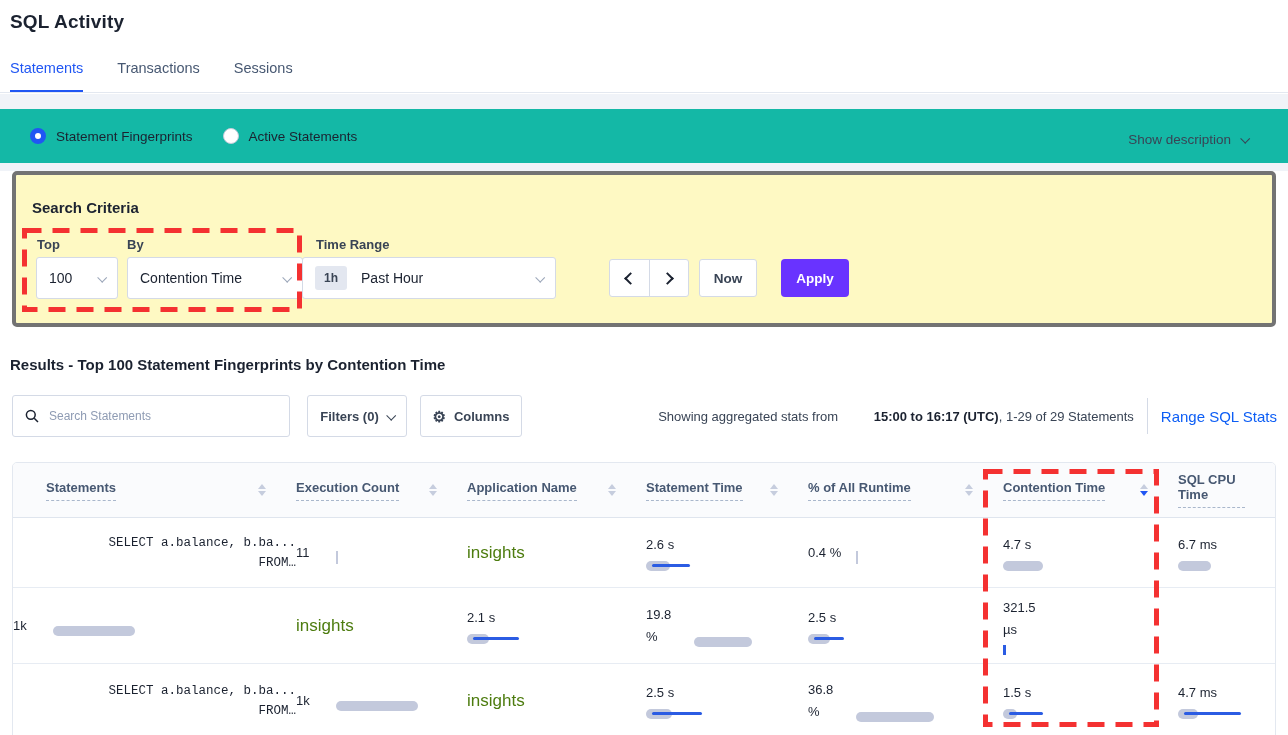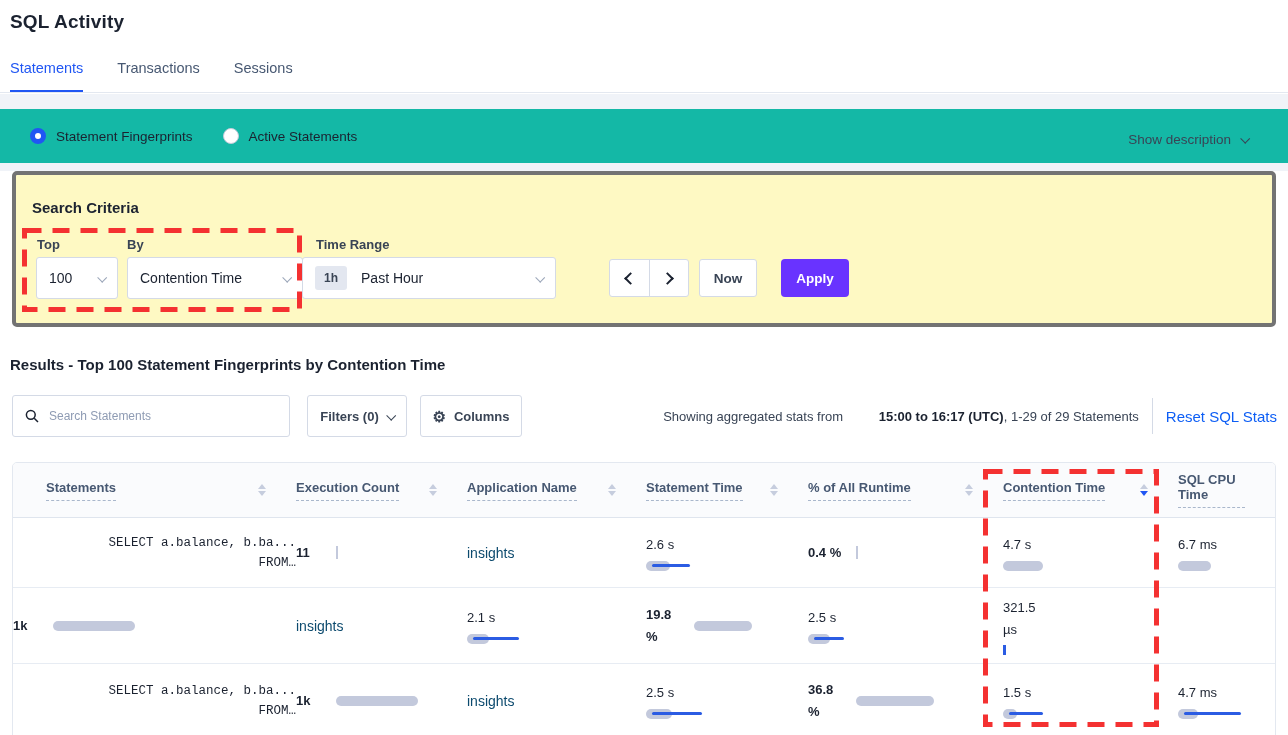--- a/index.html
+++ b/index.html
@@ -70,30 +70,30 @@
   .th:first-child { padding-left:33px; }
   .th-label { font-size:13px; font-weight:700; color:#475872; border-bottom:1px dashed #a9b7cc; padding-bottom:5px; }
   .sort { display:flex; flex-direction:column; align-items:center; }
   .tri { display:block; width:0; height:0; border-left:4px solid transparent; border-right:4px solid transparent; }
   .tri.up { border-bottom:5px solid #c6cdde; margin-bottom:2px; }
   .tri.down { border-top:5px solid #c6cdde; }
   .tri.down.active { border-top-color:#2056f3; }
   .trow { border-bottom:1px solid #e7ecf3; align-items:center; }
   .stmt-cell { padding-left:33px; font-family:"Liberation Mono","DejaVu Sans Mono",monospace; font-size:12.5px; line-height:20px; color:#1b2230; cursor:pointer;text-align:right; }
   .cell-text { font-size:13px; color:#1b2230; line-height:22px; }
-  .cell-inline { display:flex; align-items:center;font-weight:bold; }
+  .cell-inline { display:flex; align-items:flex-end; }
   .cell-inline .cell-text { min-width:40px; }
   .cell-inline.wide .cell-text { min-width:48px; }
   .cell-stack { display:flex; flex-direction:column; gap:4px; align-items:flex-start; }
   .barwrap { position:relative; height:12px; }
   .bar-gray { position:absolute; left:0; top:1px; height:10px; border-radius:5px; background:#c3c9dc; }
   .bar-blue { position:absolute; left:6px; top:4px; height:3px; border-radius:2px; background:#2b5ce3; }
   .tick-gray { width:2px; height:13px; background:#c3c9dc; }
   .tick-blue { width:3px; height:10px; background:#2b5ce3; }
-  .app-text { font-size:14px; color:#0c4a6e; }
+  .app-text { font-size:17px; color:#4d7c0f; }
   
   .overlay { position:absolute; left:0; top:0; pointer-events:none; z-index:50; }
 </style>
 </head>
 <body>
 
 <div class="page-title">SQL Activity</div>
 
 <div class="tabbar">
   <div class="tabs">
@@ -172,21 +172,21 @@
   <span class="chev dark"></span>
 </div>
 <div class="toolbar-btn columns-btn">
   <span class="gear">⚙</span>
   <span>Columns</span>
 </div>
 
 <div class="stats-area">
   <span class="stats-text"><span>Showing aggregated stats from </span><b>15:00 to 16:17 (UTC)</b><span>, 1-29 of 29 Statements</span></span>
   <span class="stats-divider"></span>
-  <span class="reset-link">Reset SQL Stats</span>
+  <span class="reset-link">Range SQL Stats</span>
 </div>
 
 <div class="table-card">
   <div class="tgrid thead">
     <div class="th">
       <span class="th-label">Statements</span>
       <span class="sort">
           <i class="tri up"></i>
           <i class="tri down"></i>
         </span>

